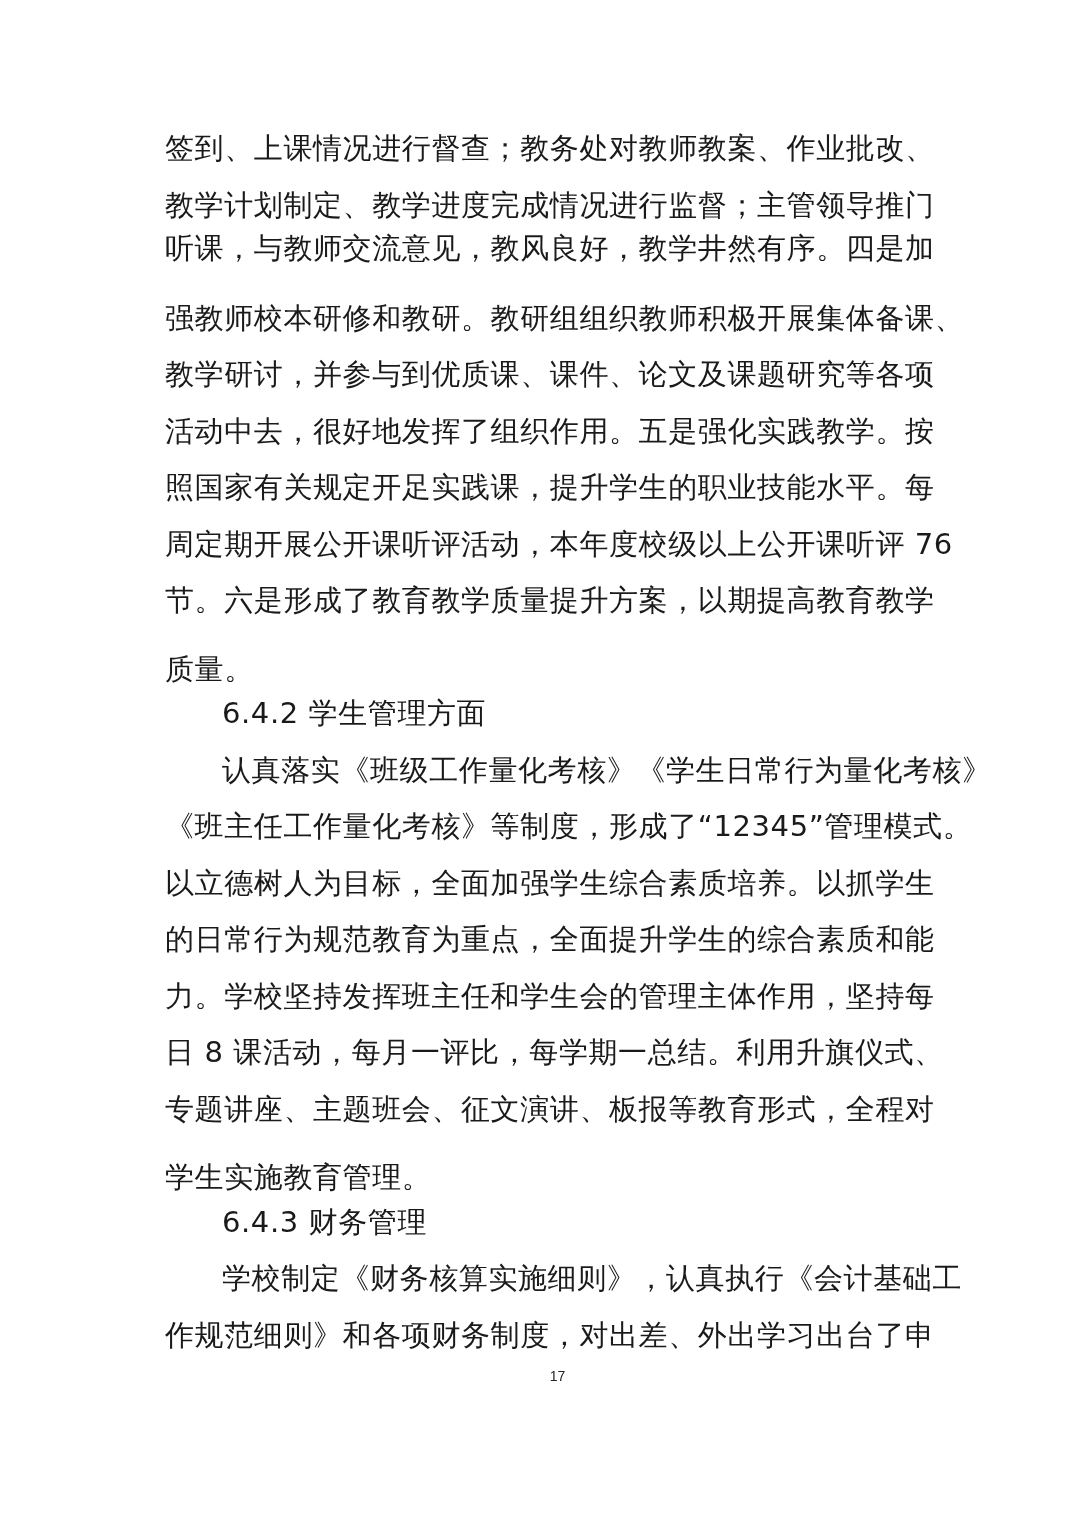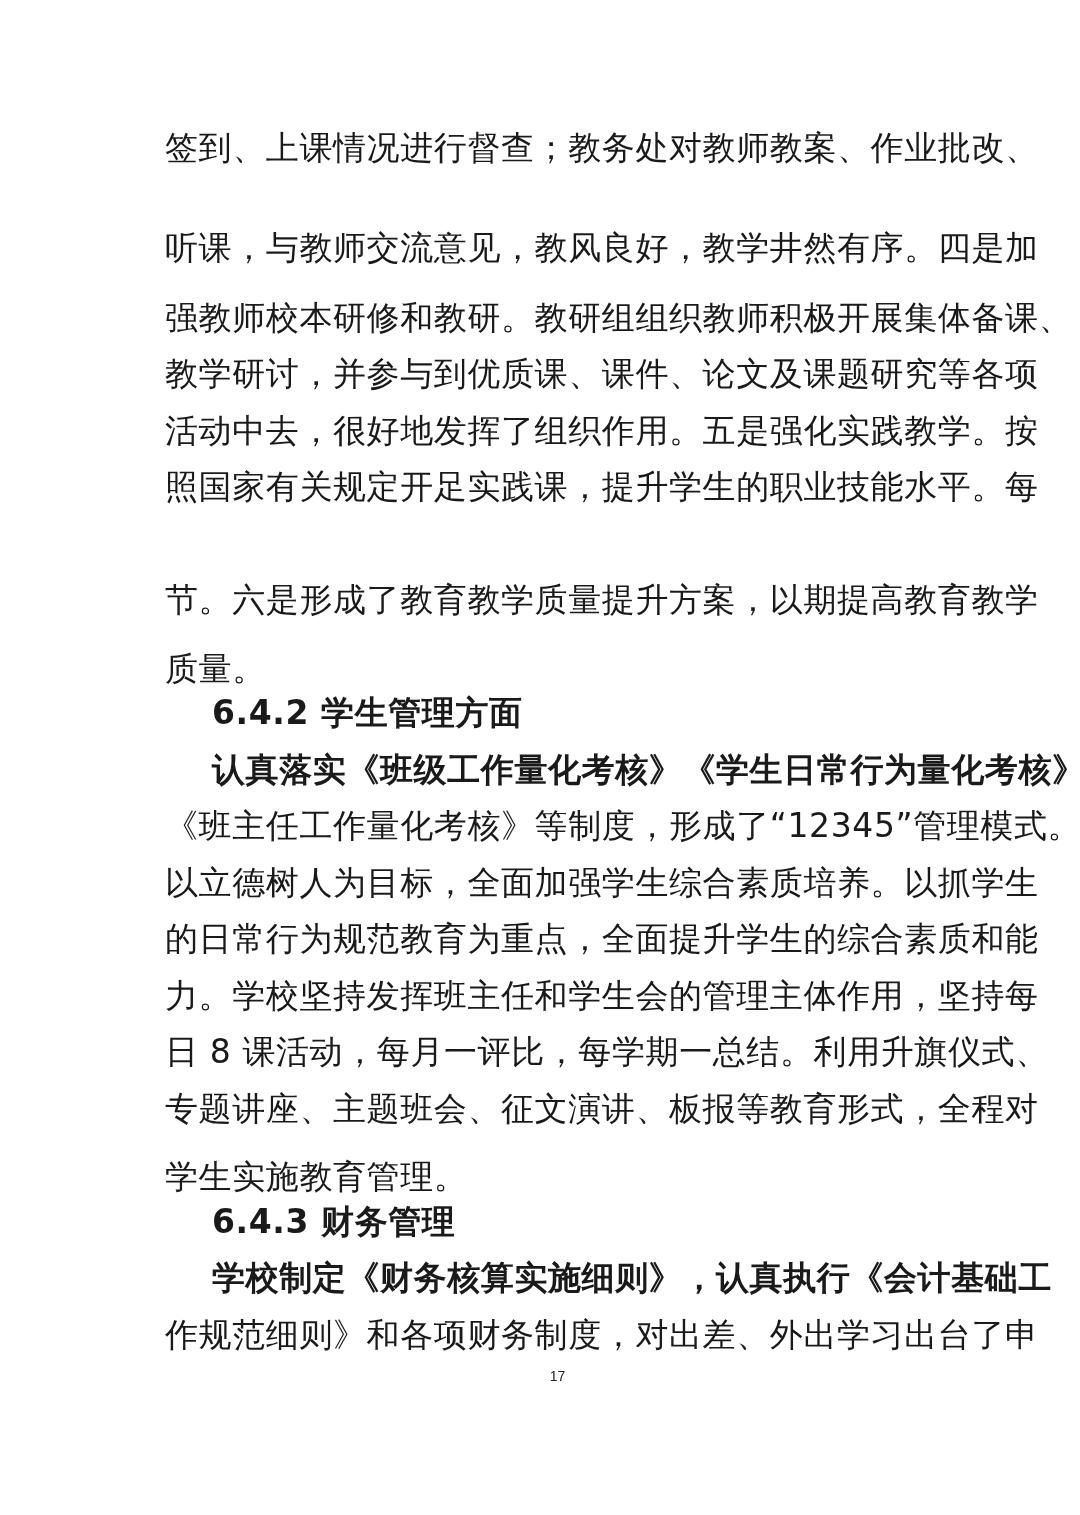--- a/index.html
+++ b/index.html
@@ -19,36 +19,35 @@
       position: absolute;
       left: 0; top: 0;
       width: 1080px;
       height: 1515px;
       background: #ffffff;
     }
     .line {
       position: absolute;
       left: 165px;
       width: 760px;
-      font-size: 33px;
+      font-size: 29px;
       line-height: 40px;
       height: 40px;
       white-space: nowrap;
       letter-spacing: 0.6px;
       text-align: justify;
       text-align-last: justify;
     }
     .line.last {
       text-align-last: left;
       margin-top: 12px;
     }
     .line.indent {
-      left: 212px;
+      left: 222px;
       width: 703px;
-      font-weight: bold;
     }
     .line.heading {
       text-align-last: left;
     }
     .page-number {
       position: absolute;
       left: 0;
       width: 1115px;
       top: 1368px;
       text-align: center;
@@ -56,25 +55,27 @@
       font-size: 14px;
       color: #222;
     }
   </style>
 </head>
 <body>
 
 <div class="page">
 
   <div class="line" style="top:128px">签到、上课情况进行督查；教务处对教师教案、作业批改、</div>
+  <div class="line" style="top:185px">教学计划制定、教学进度完成情况进行监督；主管领导推门</div>
   <div class="line" style="top:228px">听课，与教师交流意见，教风良好，教学井然有序。四是加</div>
   <div class="line" style="top:298px">强教师校本研修和教研。教研组组织教师积极开展集体备课、</div>
   <div class="line" style="top:354px">教学研讨，并参与到优质课、课件、论文及课题研究等各项</div>
   <div class="line" style="top:411px">活动中去，很好地发挥了组织作用。五是强化实践教学。按</div>
   <div class="line" style="top:467px">照国家有关规定开足实践课，提升学生的职业技能水平。每</div>
+  <div class="line" style="top:524px">周定期开展公开课听评活动，本年度校级以上公开课听评 76</div>
   <div class="line" style="top:580px">节。六是形成了教育教学质量提升方案，以期提高教育教学</div>
   <div class="line last" style="top:637px">质量。</div>
 
   <div class="line indent heading" style="top:693px">6.4.2 学生管理方面</div>
 
   <div class="line indent" style="top:750px">认真落实《班级工作量化考核》《学生日常行为量化考核》</div>
   <div class="line" style="top:806px">《班主任工作量化考核》等制度，形成了“12345”管理模式。</div>
   <div class="line" style="top:919px">的日常行为规范教育为重点，全面提升学生的综合素质和能</div>
   <div class="line" style="top:863px">以立德树人为目标，全面加强学生综合素质培养。以抓学生</div>
   <div class="line" style="top:976px">力。学校坚持发挥班主任和学生会的管理主体作用，坚持每</div>

